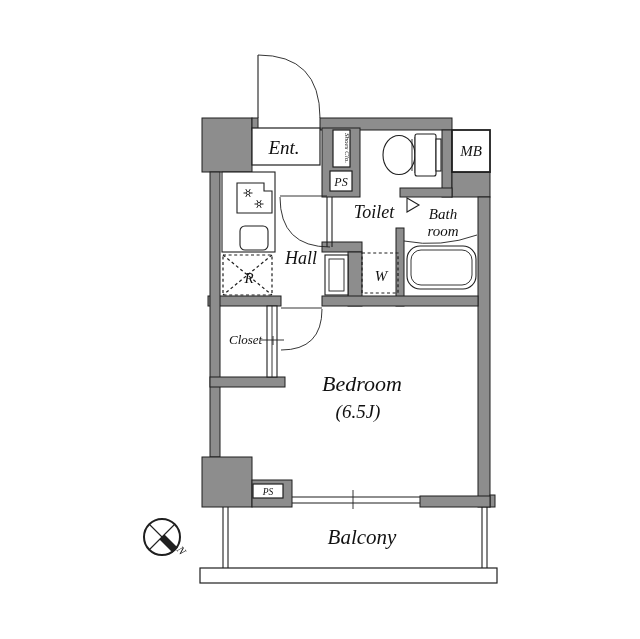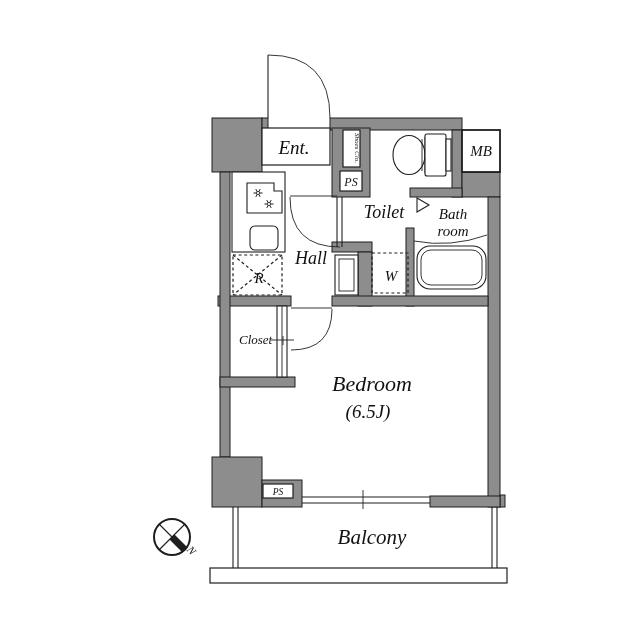--- a/index.html
+++ b/index.html
@@ -1,16 +1,16 @@
 <!DOCTYPE html>
 <html style="--wall: #8d8d8d; --line: #1f1f1f; --ink: #111111; --bg: #ffffff;"><head>
 <meta charset="utf-8">
 <style>
   html,body{margin:0;padding:0;background:#fff;}
-  .canvas{position:relative;width:604px;height:639px;background:var(--bg,#fff);overflow:hidden;margin-left:10px;}
+  .canvas{position:relative;width:604px;height:639px;background:var(--bg,#fff);overflow:hidden;}
   svg{display:block;}
   .wall{fill:var(--wall,#8d8d8d);stroke:var(--line,#1f1f1f);stroke-width:1;}
   .box{fill:#fff;stroke:var(--line,#1f1f1f);stroke-width:1.2;}
   .boxbold{fill:#fff;stroke:var(--line,#1f1f1f);stroke-width:1.8;}
   .ln{fill:none;stroke:var(--line,#1f1f1f);stroke-width:1.1;}
   .thin{fill:none;stroke:var(--line,#1f1f1f);stroke-width:0.9;}
   .dash{fill:none;stroke:var(--line,#1f1f1f);stroke-width:1.2;stroke-dasharray:3,2.6;}
   .fix{fill:#fff;stroke:var(--line,#1f1f1f);stroke-width:1.1;}
   .lbl{font-family:"Liberation Serif","DejaVu Serif",serif;font-style:italic;fill:var(--ink,#111);}
   .mid{text-anchor:middle;}

